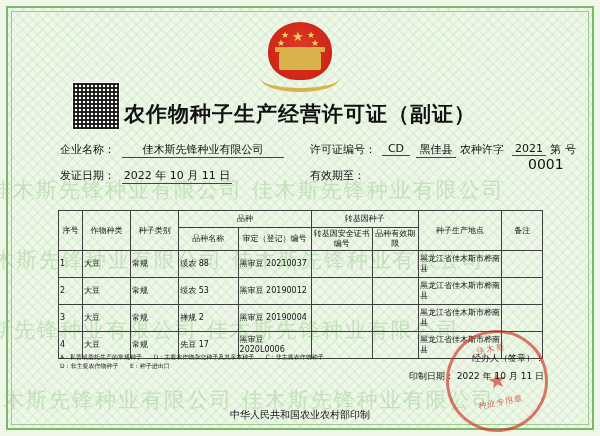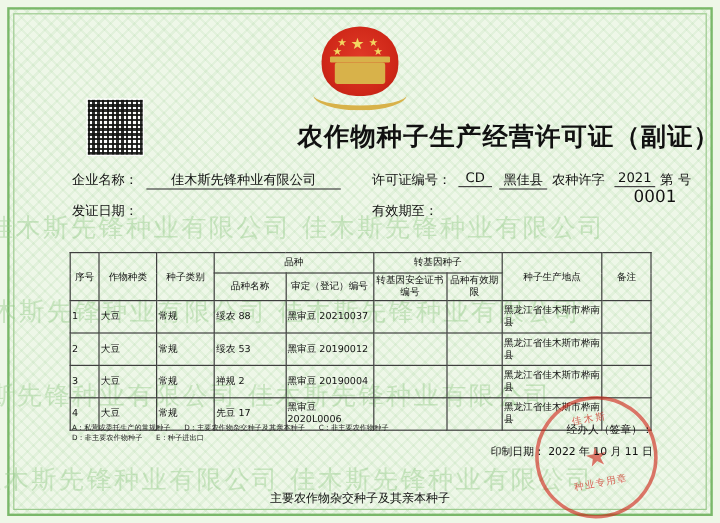--- a/index.html
+++ b/index.html
@@ -141,21 +141,21 @@
       repeating-linear-gradient(90deg, #1d1d1d 0 2px, #ffffff 2px 4px);
     background-blend-mode: multiply;
     border: 1px solid #ffffff;
     opacity: 0.92;
   }
 
   .title {
     position: absolute;
     left: 0; right: 0;
     top: 100px;
-    text-align: right;
+    text-align: center;
     font-family: "DejaVu Sans", sans-serif;
     font-size: 21px;
     font-weight: bold;
     color: #111;
     letter-spacing: 1px;
   }
 
   
   .fields {
     position: absolute;
@@ -330,20 +330,21 @@
       <span class="fval uline" style="left:322px; width:28px;">CD</span>
       <span class="fval uline" style="left:356px; width:40px;">黑佳县</span>
       <span class="flabel" style="left:400px;">农种许字</span>
       <span class="fval uline" style="left:452px; width:34px;">2021</span>
       <span class="flabel" style="left:490px;">第</span>
       <span class="flabel" style="left:505px;">号</span>
       <span class="fval" style="left:468px; top:14px; font-size:14px;">0001</span>
     </div>
     <div class="frow">
       <span class="flabel" style="left:0;">发证日期：</span>
+      <span class="fval uline" style="left:62px; width:110px;">2022 年 10 月 11 日</span>
       <span class="flabel" style="left:250px;">有效期至：</span>
     </div>
   </div>
 
   <table class="grid">
     <thead>
       <tr>
         <th class="c-seq" rowspan="2">序号</th>
         <th class="c-crop" rowspan="2">作物种类</th>
         <th class="c-kind" rowspan="2">种子类别</th>
@@ -435,15 +436,15 @@
   <div class="issue-date">
     <span>印制日期：</span>
     <span>2022</span>
     <span>年</span>
     <span>10</span>
     <span>月</span>
     <span>11</span>
     <span>日</span>
   </div>
 
-  <div class="footer">主要农作物杂交种子及其亲本种子</div>
+  <div class="footer">中华人民共和国农业农村部印制</div>
 
 </div>
 
 </body></html>

